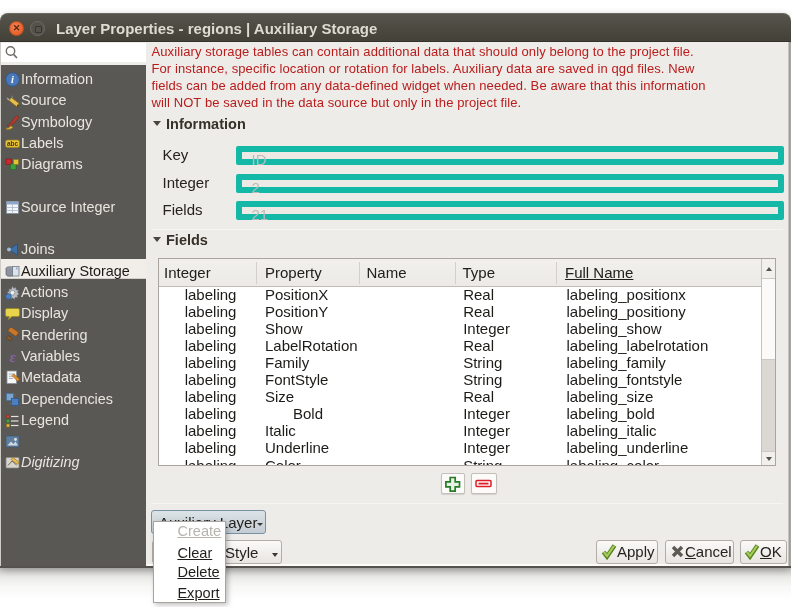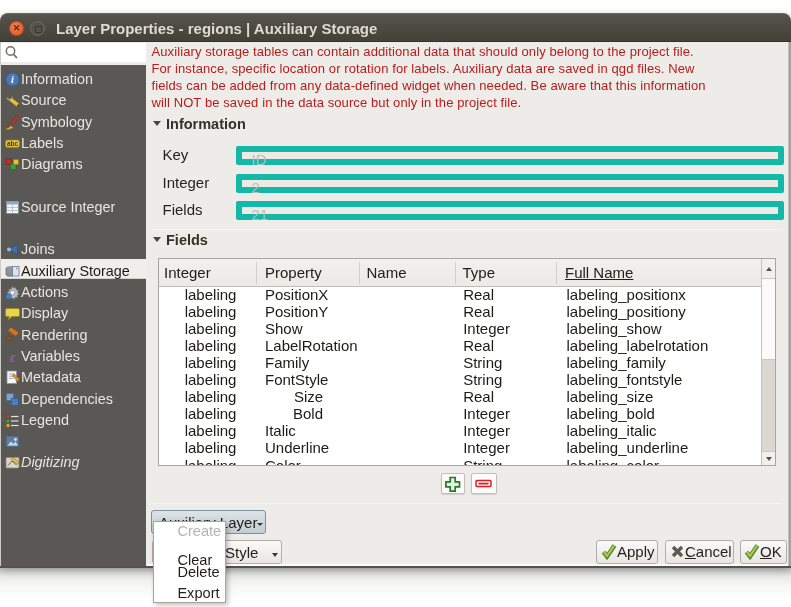--- a/index.html
+++ b/index.html
@@ -73,21 +73,21 @@
 
 
 .btn { position:absolute; background:linear-gradient(#fbfaf9,#e8e5e1);
   border:1px solid #b2ada6; border-radius:3px; font-size:15px; color:#26231f; }
 #auxbtn { position:absolute; left:151px; top:496.5px; width:115px; height:24.5px;
   background:linear-gradient(#dde3e7,#c3cdd4); border:1px solid #7892a4;
   border-radius:3px; font-size:15px; color:#23211e; }
 #menu { position:absolute; left:153px; top:521px; width:73px; height:82px;
   background:#ffffff; border:1px solid #a8a49d;
   box-shadow:2px 2px 5px rgba(0,0,0,0.25); z-index:50; }
-.mitem { position:absolute; left:23.4px; font-size:14.6px; line-height:17px; color:#211f1c; }
+.mitem { position:absolute; left:23.4px; font-size:14.6px; line-height:17px; color:#211f1c;text-decoration:underline; }
 .mitem.dis { color:#b8b4ad; }
 
 #bottomline { position:absolute; left:0px; top:552.8px; width:791px; height:2px;
   background:#55524d; }
 #bottomhl { position:absolute; left:146.5px; top:551.3px; width:644.5px; height:1.5px;
   background:#fcfcfb; }
 #belowwin { position:absolute; left:0; top:554.8px; width:791px; height:52.2px;
   background:linear-gradient(#7f7e7c, #8f8e8c 4%, #ababaa 12%, #d2d1d0 27%, #e9e9e8 41%, #f7f7f6 60%, #ffffff 85%); }
 </style>
 </head>
@@ -300,21 +300,21 @@
             <span style="left:408px;">labeling_family</span>
           </div>
           <div class="trow" style="top:112px;">
             <span style="left:26.2px;">labeling</span>
             <span style="left:106.5px;">FontStyle</span>
             <span style="left:304.7px;">String</span>
             <span style="left:408px;">labeling_fontstyle</span>
           </div>
           <div class="trow" style="top:129.10000000000002px;">
             <span style="left:26.2px;">labeling</span>
-            <span style="left:106.5px;margin-left:29px;">Size</span>
+            <span style="left:106.5px;">Size</span>
             <span style="left:304.7px;">Real</span>
             <span style="left:408px;">labeling_size</span>
           </div>
           <div class="trow" style="top:146.20000000000002px;">
             <span style="left:26.2px;">labeling</span>
             <span style="left:106.5px;margin-left:28px;">Bold</span>
             <span style="left:304.7px;">Integer</span>
             <span style="left:408px;">labeling_bold</span>
           </div>
           <div class="trow" style="top:163.3px;">
@@ -386,17 +386,17 @@
       <span style="position:absolute; left:19px; top:2px;"><u>O</u>K</span>
     </div>
     <div id="bottomhl"></div>
     <div id="bottomline"></div>
     <div style="position:absolute; left:0; top:29px; width:1.2px; height:524px; background:#cfccc7;"></div>
     <div style="position:absolute; right:0; top:29px; width:3.5px; height:524px; background:linear-gradient(90deg,#d8d6d3,#949290 60%,#b7b5b2);"></div>
   </div>
 
   <div id="menu">
     <div class="mitem dis" style="top:1px;">Create</div>
-    <div class="mitem" style="top:30px;">Clear</div>
+    <div class="mitem" style="top:23px;">Clear</div>
     <div class="mitem" style="top:42px;">Delete</div>
     <div class="mitem" style="top:62.5px;">Export</div>
   </div>
 </div>
 
 </body></html>

